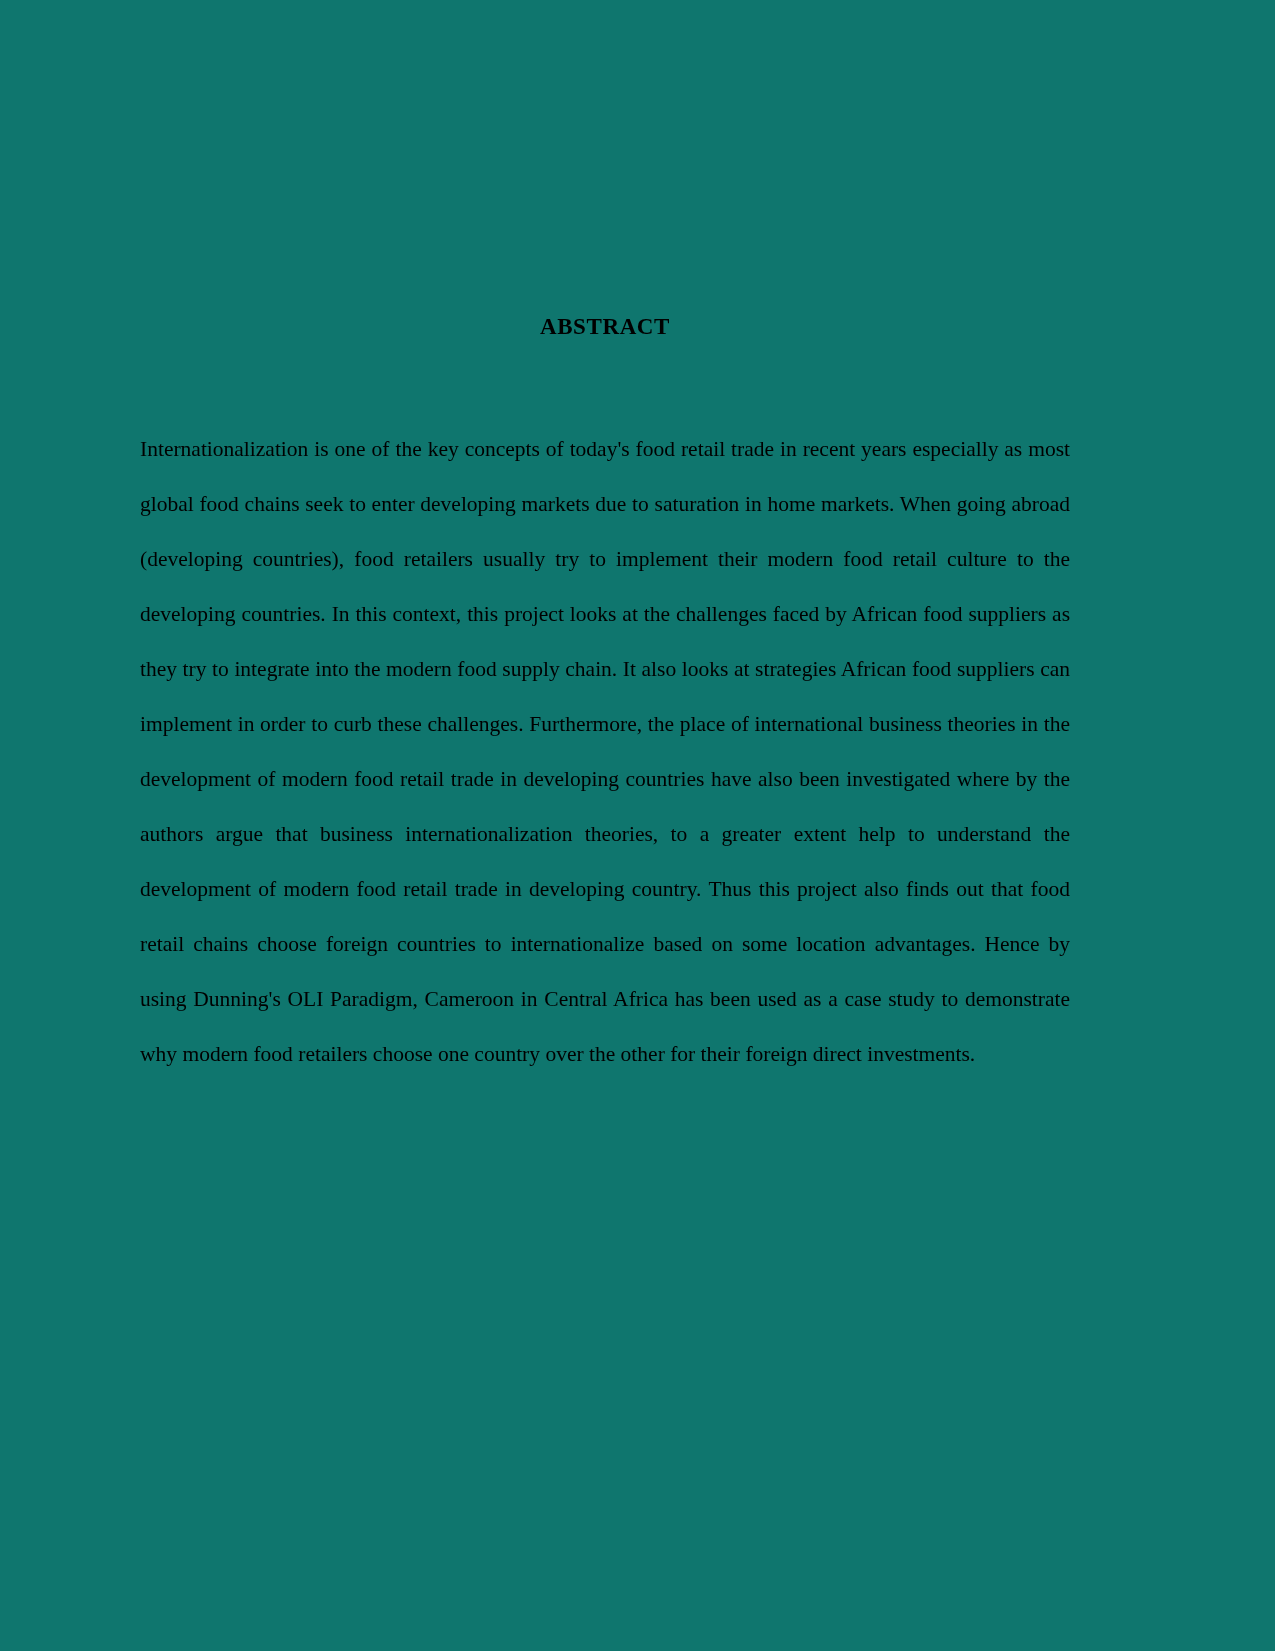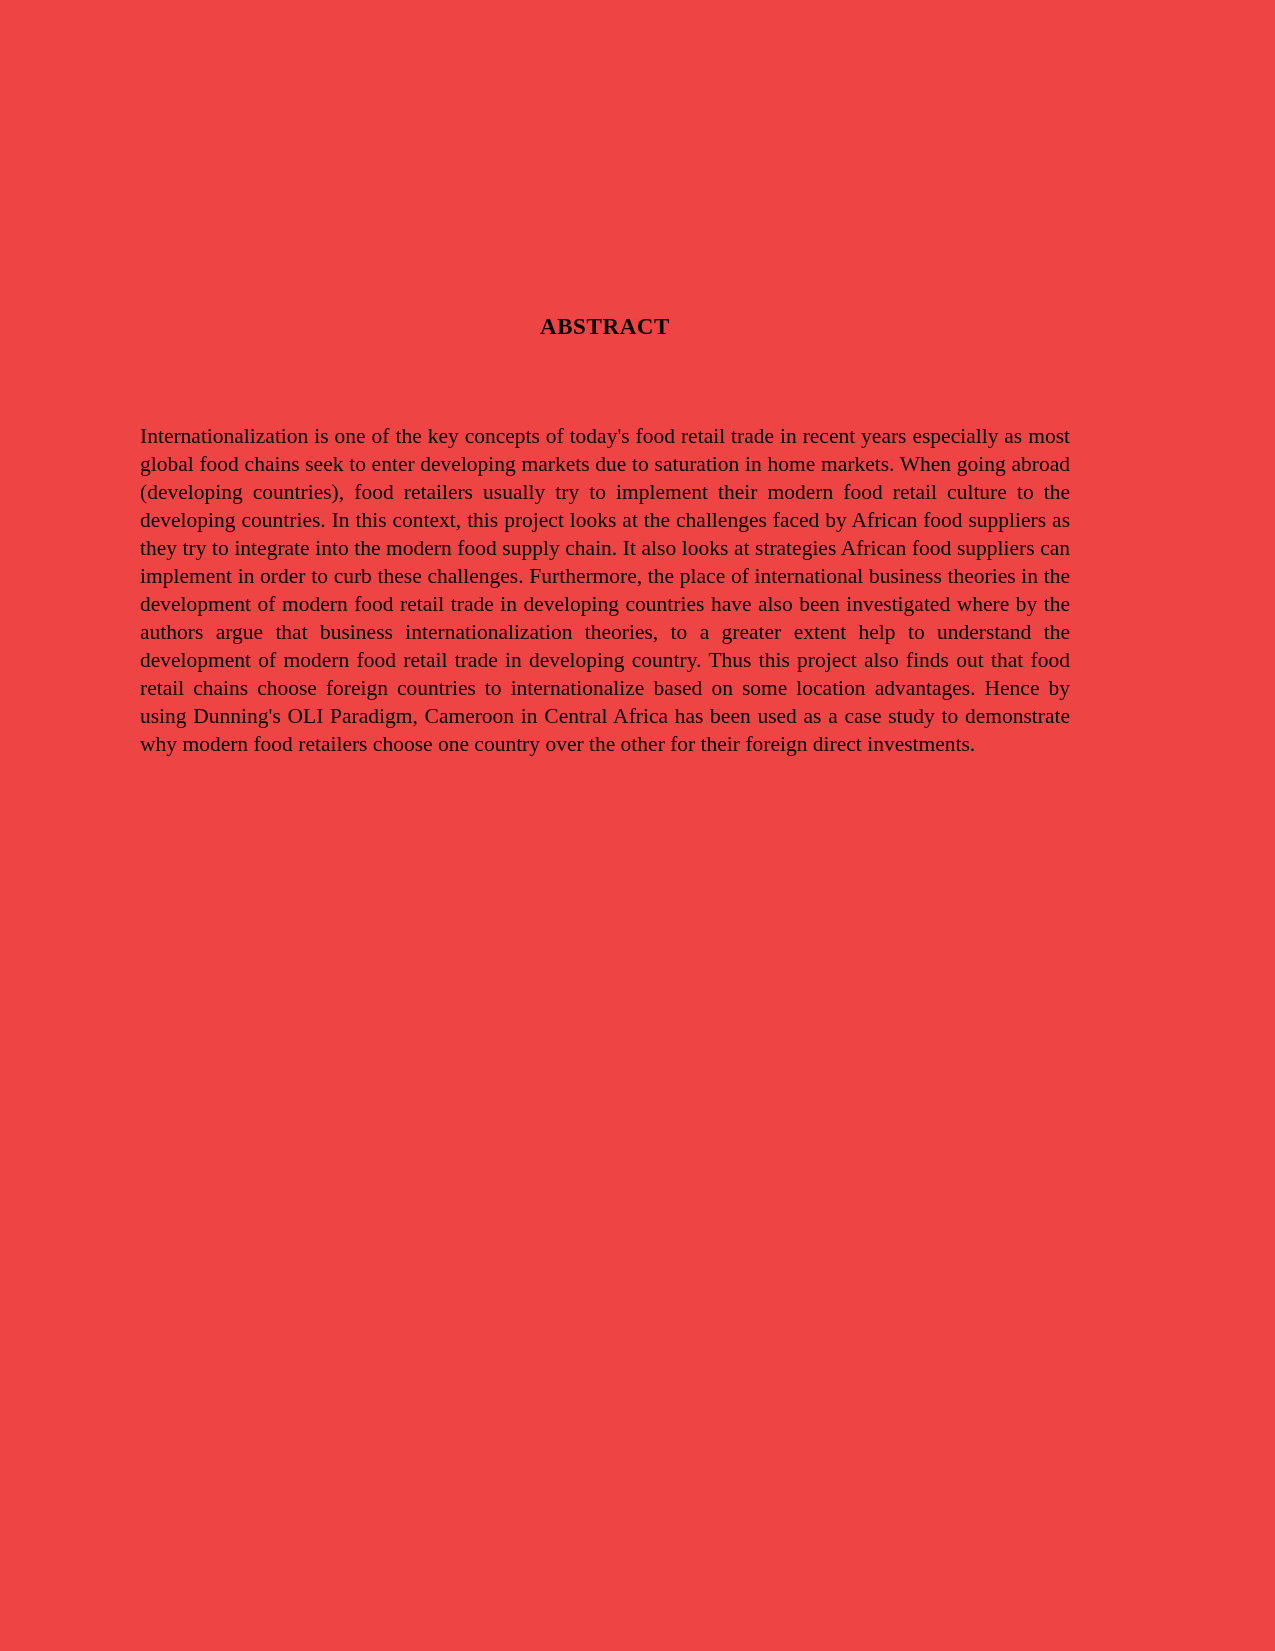--- a/index.html
+++ b/index.html
@@ -10,21 +10,21 @@
   }
   body {
     font-family: "Liberation Serif", "DejaVu Serif", serif;
     color: #000000;
   }
   .page {
     position: relative;
     width: 1275px;
     height: 1651px;
     margin: 0 auto;
-    background: #ef4444;
+    background: #0f766e;
     overflow: hidden;
     box-sizing: border-box;
   }
   .content {
     position: absolute;
     left: 140px;
     top: 0;
     width: 930px;
   }
   .abstract-heading {
@@ -40,21 +40,21 @@
     letter-spacing: 0.6px;
     line-height: 34px;
     color: #000000;
   }
   .abstract-body {
     position: absolute;
     top: 422px;
     left: 0;
     width: 930px;
     font-size: 21.5px;
-    line-height: 28px;
+    line-height: 55px;
     text-align: justify;
     text-justify: inter-word;
     color: #000000;
     margin: 0;
     padding: 0;
     white-space: pre-wrap;
   }
 </style>
 </head>
 <body>

